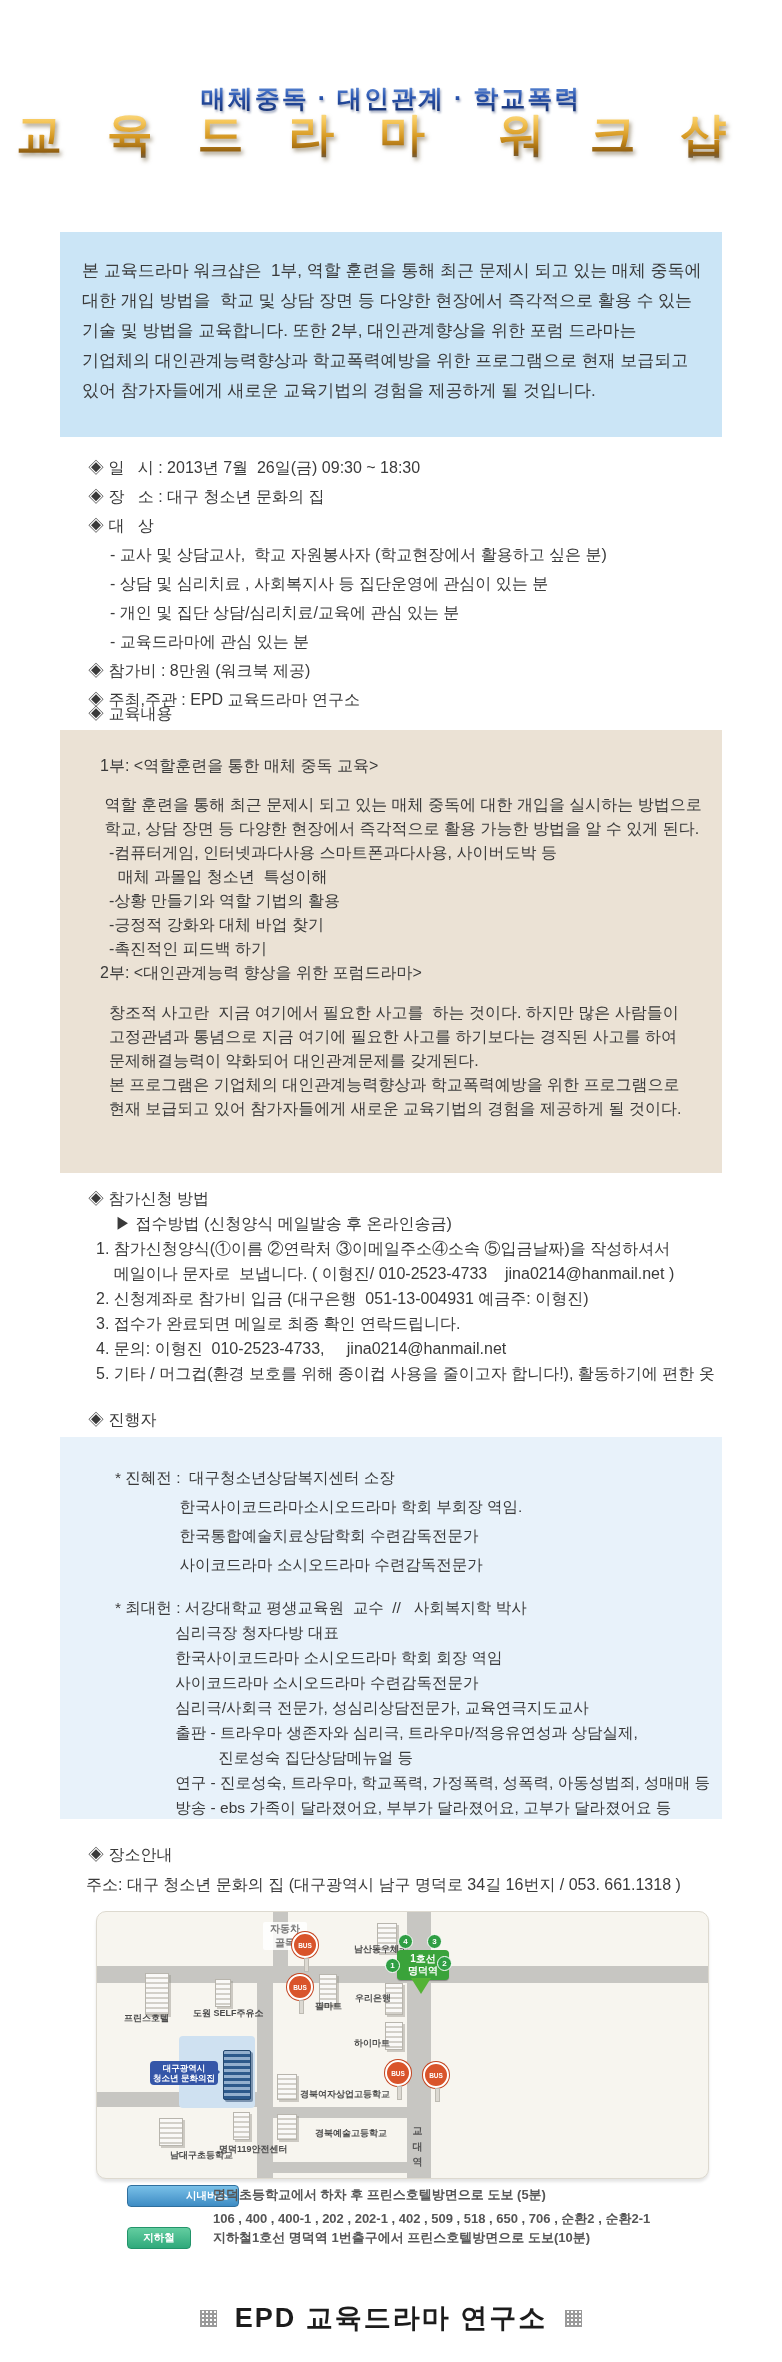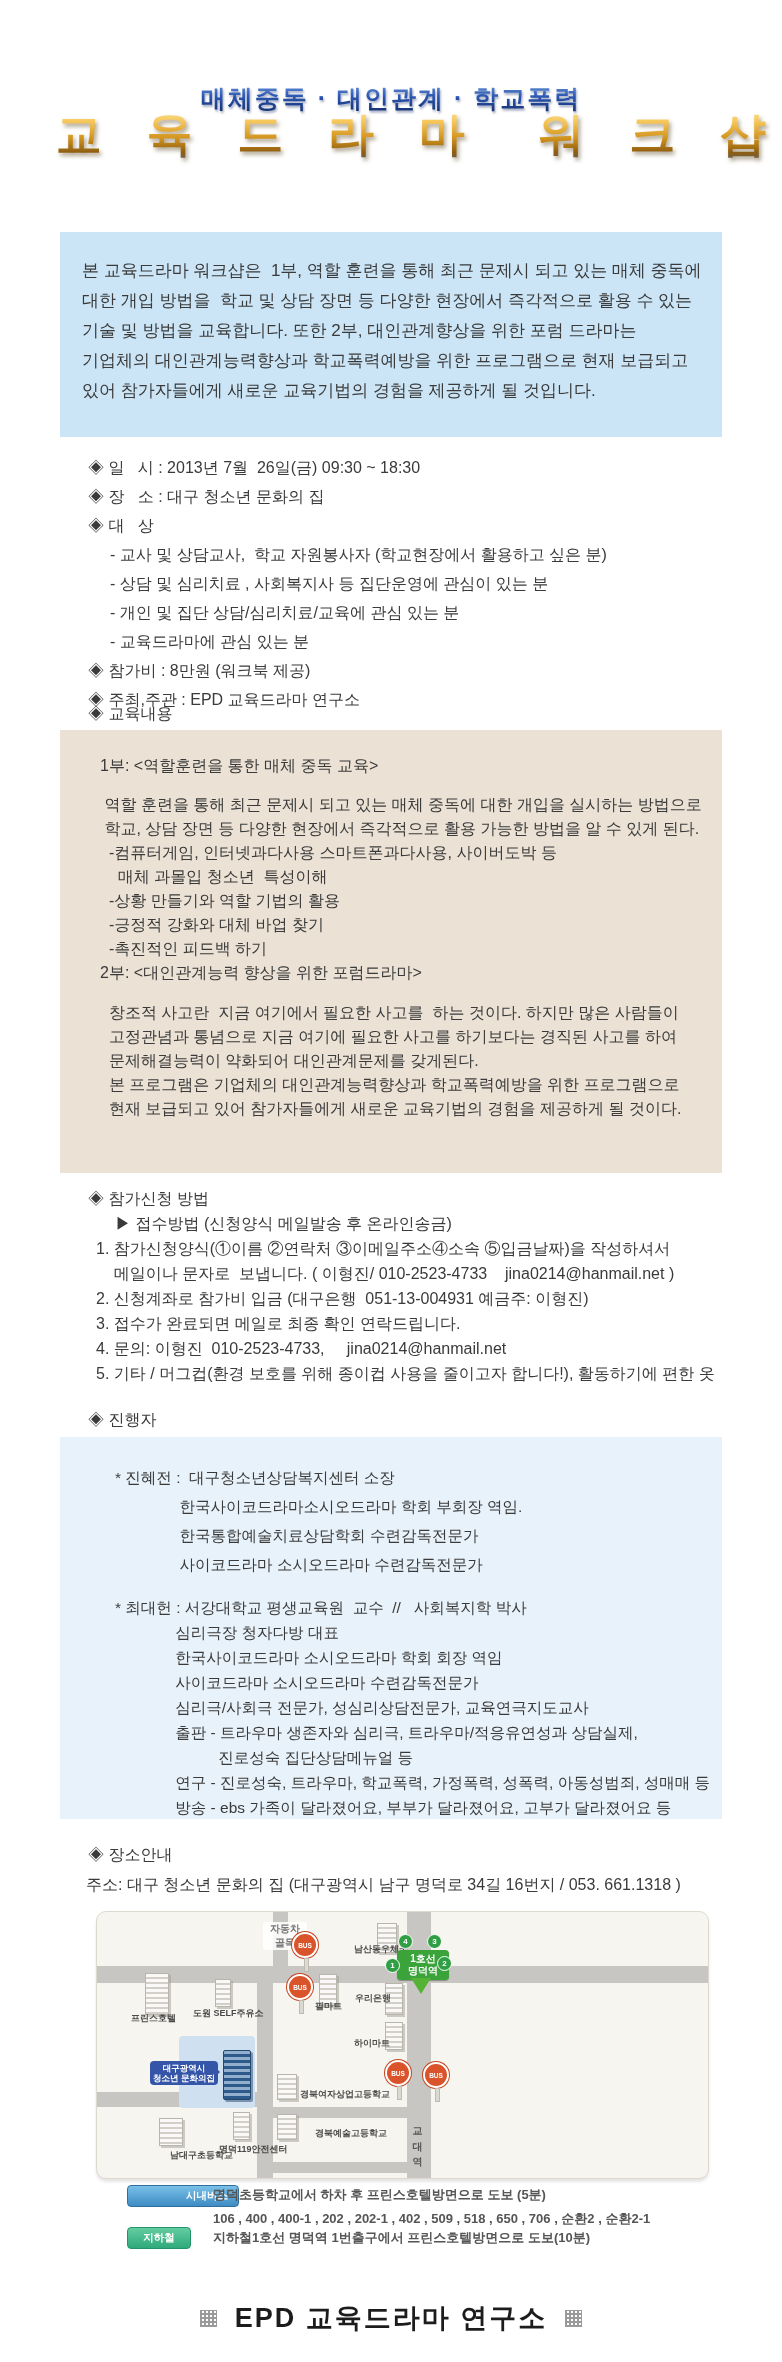--- a/index.html
+++ b/index.html
@@ -7,21 +7,21 @@
         font-family:"Liberation Sans",sans-serif;color:#3a3a3a;}
   .line{white-space:pre-wrap;}
   .pre{white-space:pre-line;}
 
   
   .subtitle{position:absolute;top:82px;left:0;width:100%;text-align:center;
     font-size:25px;font-weight:bold;letter-spacing:2px;
     background:linear-gradient(180deg,#6f9be0 0%,#2a55b0 45%,#122a66 100%);
     -webkit-background-clip:text;background-clip:text;color:transparent;
     filter:drop-shadow(1px 2px 1px rgba(40,60,110,.45));}
-  .main-title{position:absolute;top:104px;left:0;width:100%;text-align:right;
+  .main-title{position:absolute;top:104px;left:0;width:100%;text-align:left;
     font-size:46px;font-weight:bold;letter-spacing:16px;text-indent:16px;
     background:linear-gradient(180deg,#fdeeb0 0%,#f6c75a 28%,#d2941f 55%,#8f5d10 78%,#49618c 100%);
     -webkit-background-clip:text;background-clip:text;color:transparent;
     filter:drop-shadow(2px 3px 2px rgba(90,70,30,.5));}
 
   
   .intro-box{position:absolute;top:232px;left:60px;width:662px;height:205px;
     background:#cbe5f6;box-sizing:border-box;padding:24px 18px 0 22px;
     font-size:17px;line-height:30px;}
 
@@ -211,21 +211,21 @@
     <div class="bld" style="left:288px;top:71px;width:16px;height:30px;"></div>
     <div class="bld" style="left:288px;top:110px;width:16px;height:26px;"></div>
     <div class="bld" style="left:180px;top:162px;width:18px;height:24px;"></div>
     <div class="bld" style="left:180px;top:202px;width:18px;height:24px;"></div>
     <div class="bld" style="left:62px;top:206px;width:22px;height:26px;"></div>
     <div class="bld" style="left:136px;top:200px;width:15px;height:26px;"></div>
 
     <div class="map-label chip pre" style="left:166px;top:10px;width:40px;font-size:10px;">자동차
 골목</div>
     <div class="map-label" style="left:257px;top:31px;">남산동우체국</div>
-    <div class="map-label" style="left:34px;top:100px;">프린스호텔</div>
+    <div class="map-label" style="left:27px;top:100px;">프린스호텔</div>
     <div class="map-label" style="left:96px;top:95px;">도원 SELF주유소</div>
     <div class="map-label" style="left:218px;top:88px;">필마트</div>
     <div class="map-label" style="left:258px;top:80px;">우리은행</div>
     <div class="map-label" style="left:257px;top:125px;">하이마트</div>
     <div class="map-label" style="left:203px;top:176px;">경북여자상업고등학교</div>
     <div class="map-label" style="left:218px;top:215px;">경북예술고등학교</div>
     <div class="map-label" style="left:45px;top:237px;margin-left:28px;">남대구초등학교</div>
     <div class="map-label" style="left:122px;top:231px;">명덕119안전센터</div>
     <div class="v-text" style="left:313px;top:208px;">교대역</div>
 

